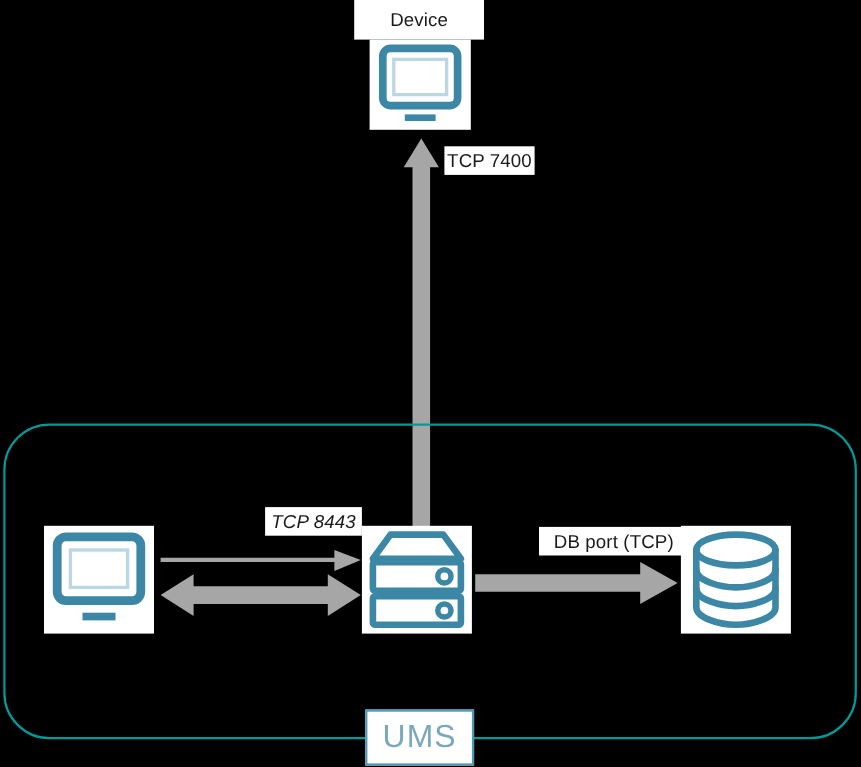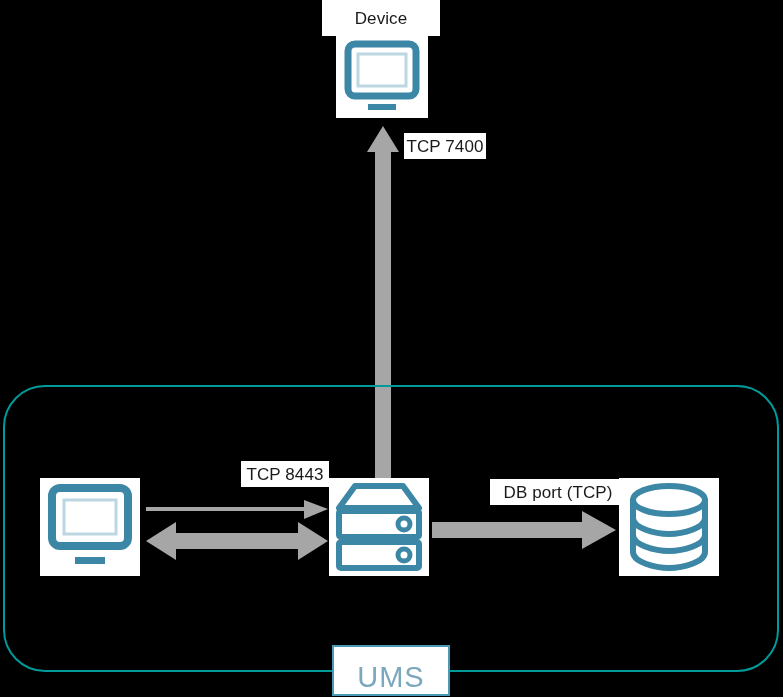--- a/index.html
+++ b/index.html
@@ -45,27 +45,27 @@
     height: 287px;
     border: 2px solid #009a9a;
     border-radius: 42px;
     box-sizing: border-box;
     background: transparent;
   }
   #ums-badge {
     position: absolute;
     left: 332px;
     top: 645px;
-    width: 118px;
+    width: 99px;
     height: 51px;
     background: #ffffff;
     border: 2px solid #4a9ab5;
     box-sizing: border-box;
     display: flex;
-    align-items: flex-end;
+    align-items: center;
     justify-content: center;
     color: #7ba8bd;
     font-size: 29px;
     letter-spacing: 1px;
   }
 
   
   .arrow-svg {
     position: absolute;
     overflow: visible;
@@ -110,21 +110,21 @@
 
   <svg class="arrow-svg" style="left:146px; top:500px; width:182px; height:22px;" width="182" height="22" viewBox="0 0 182 22">
     <line class="gray-stroke" x1="0" y1="9" x2="160" y2="9" stroke-width="4"></line>
     <polygon class="gray-fill" points="158,0 182,9 158,19"></polygon>
   </svg>
 
   <svg class="arrow-svg" style="left:146px; top:520px; width:182px; height:44px;" width="182" height="44" viewBox="0 0 182 44">
     <polygon class="gray-fill" points="0,21 30,2 30,13 152,13 152,2 182,21 152,40 152,29 30,29 30,40"></polygon>
   </svg>
 
-  <div class="chip" style="left:241px; top:461px; width:88px; height:26px;">
+  <div class="chip" style="left:241px; top:461px; width:88px; height:26px;font-style:italic;">
     <span>TCP 8443</span>
   </div>
 
   <div class="plate" style="left:329px; top:478px; width:100px; height:98px;">
     <svg width="100" height="98" viewBox="0 0 100 98">
 
       <polygon points="26,8 74,8 90,30 10,30" fill="none" stroke="#3c87a5" stroke-width="6" stroke-linejoin="round"></polygon>
 
       <rect x="10" y="33" width="80" height="26" rx="2" ry="2" fill="none" stroke="#3c87a5" stroke-width="6"></rect>
       <circle cx="75" cy="46" r="6" fill="none" stroke="#3c87a5" stroke-width="5"></circle>

